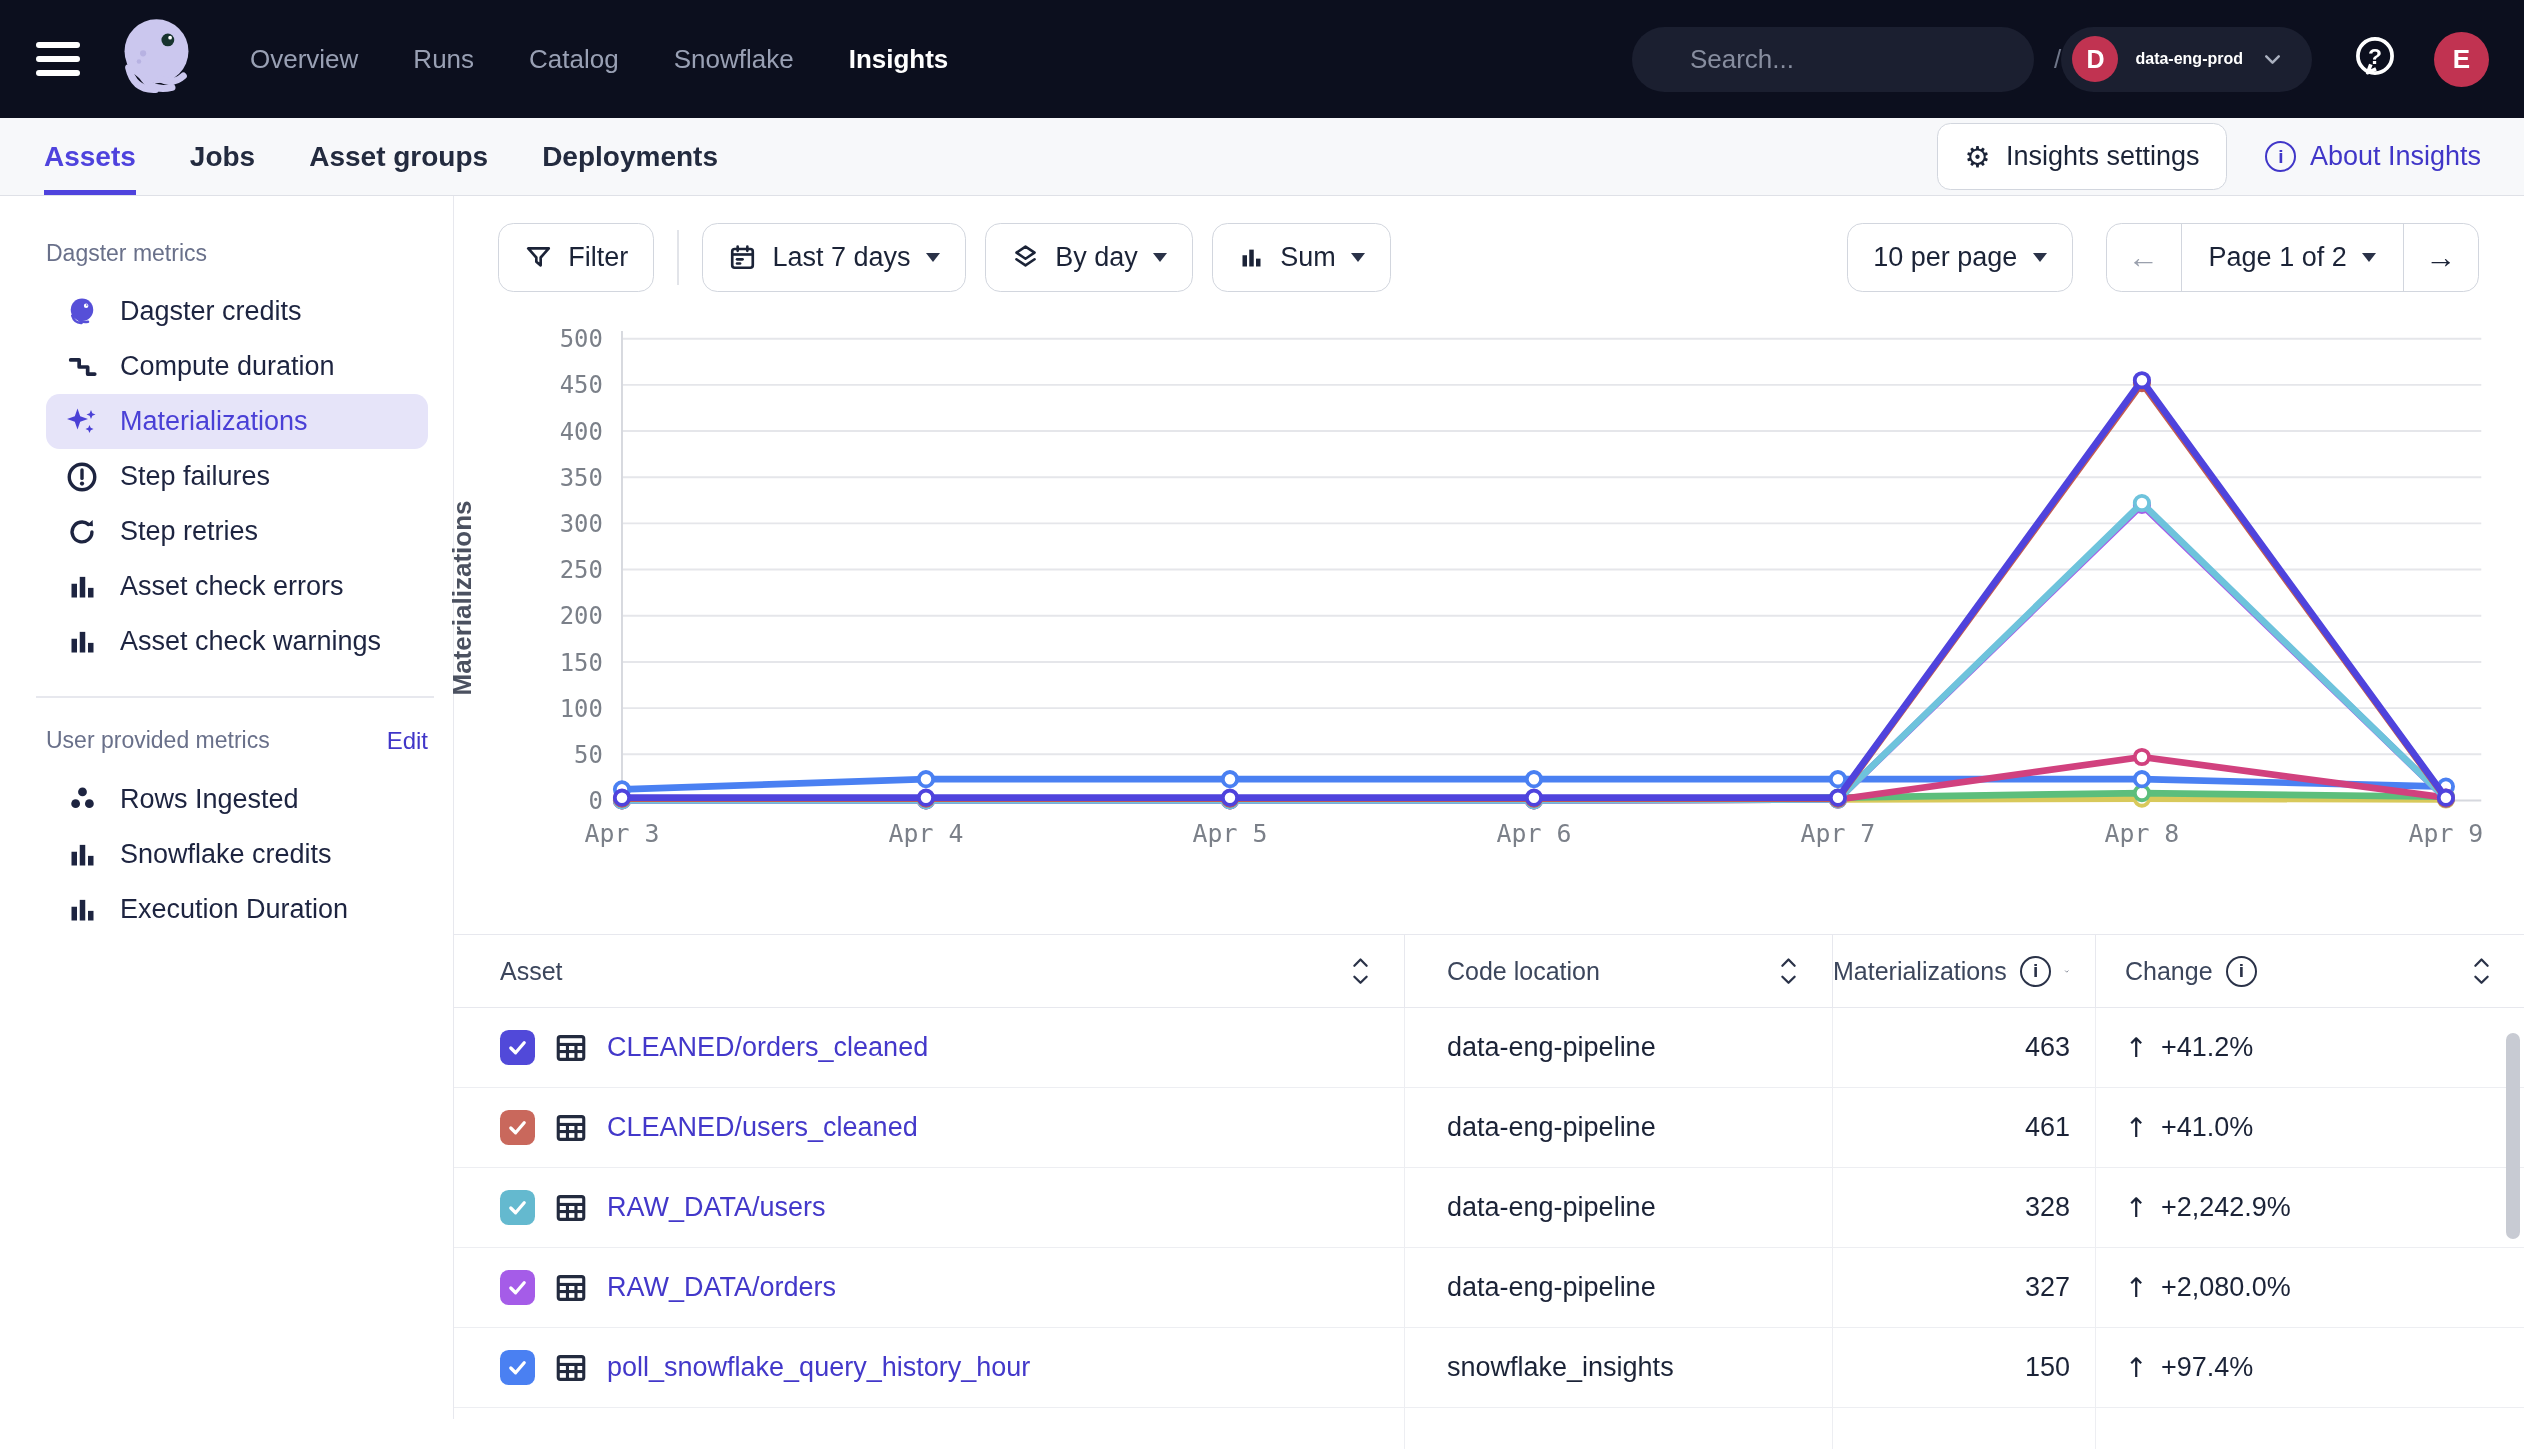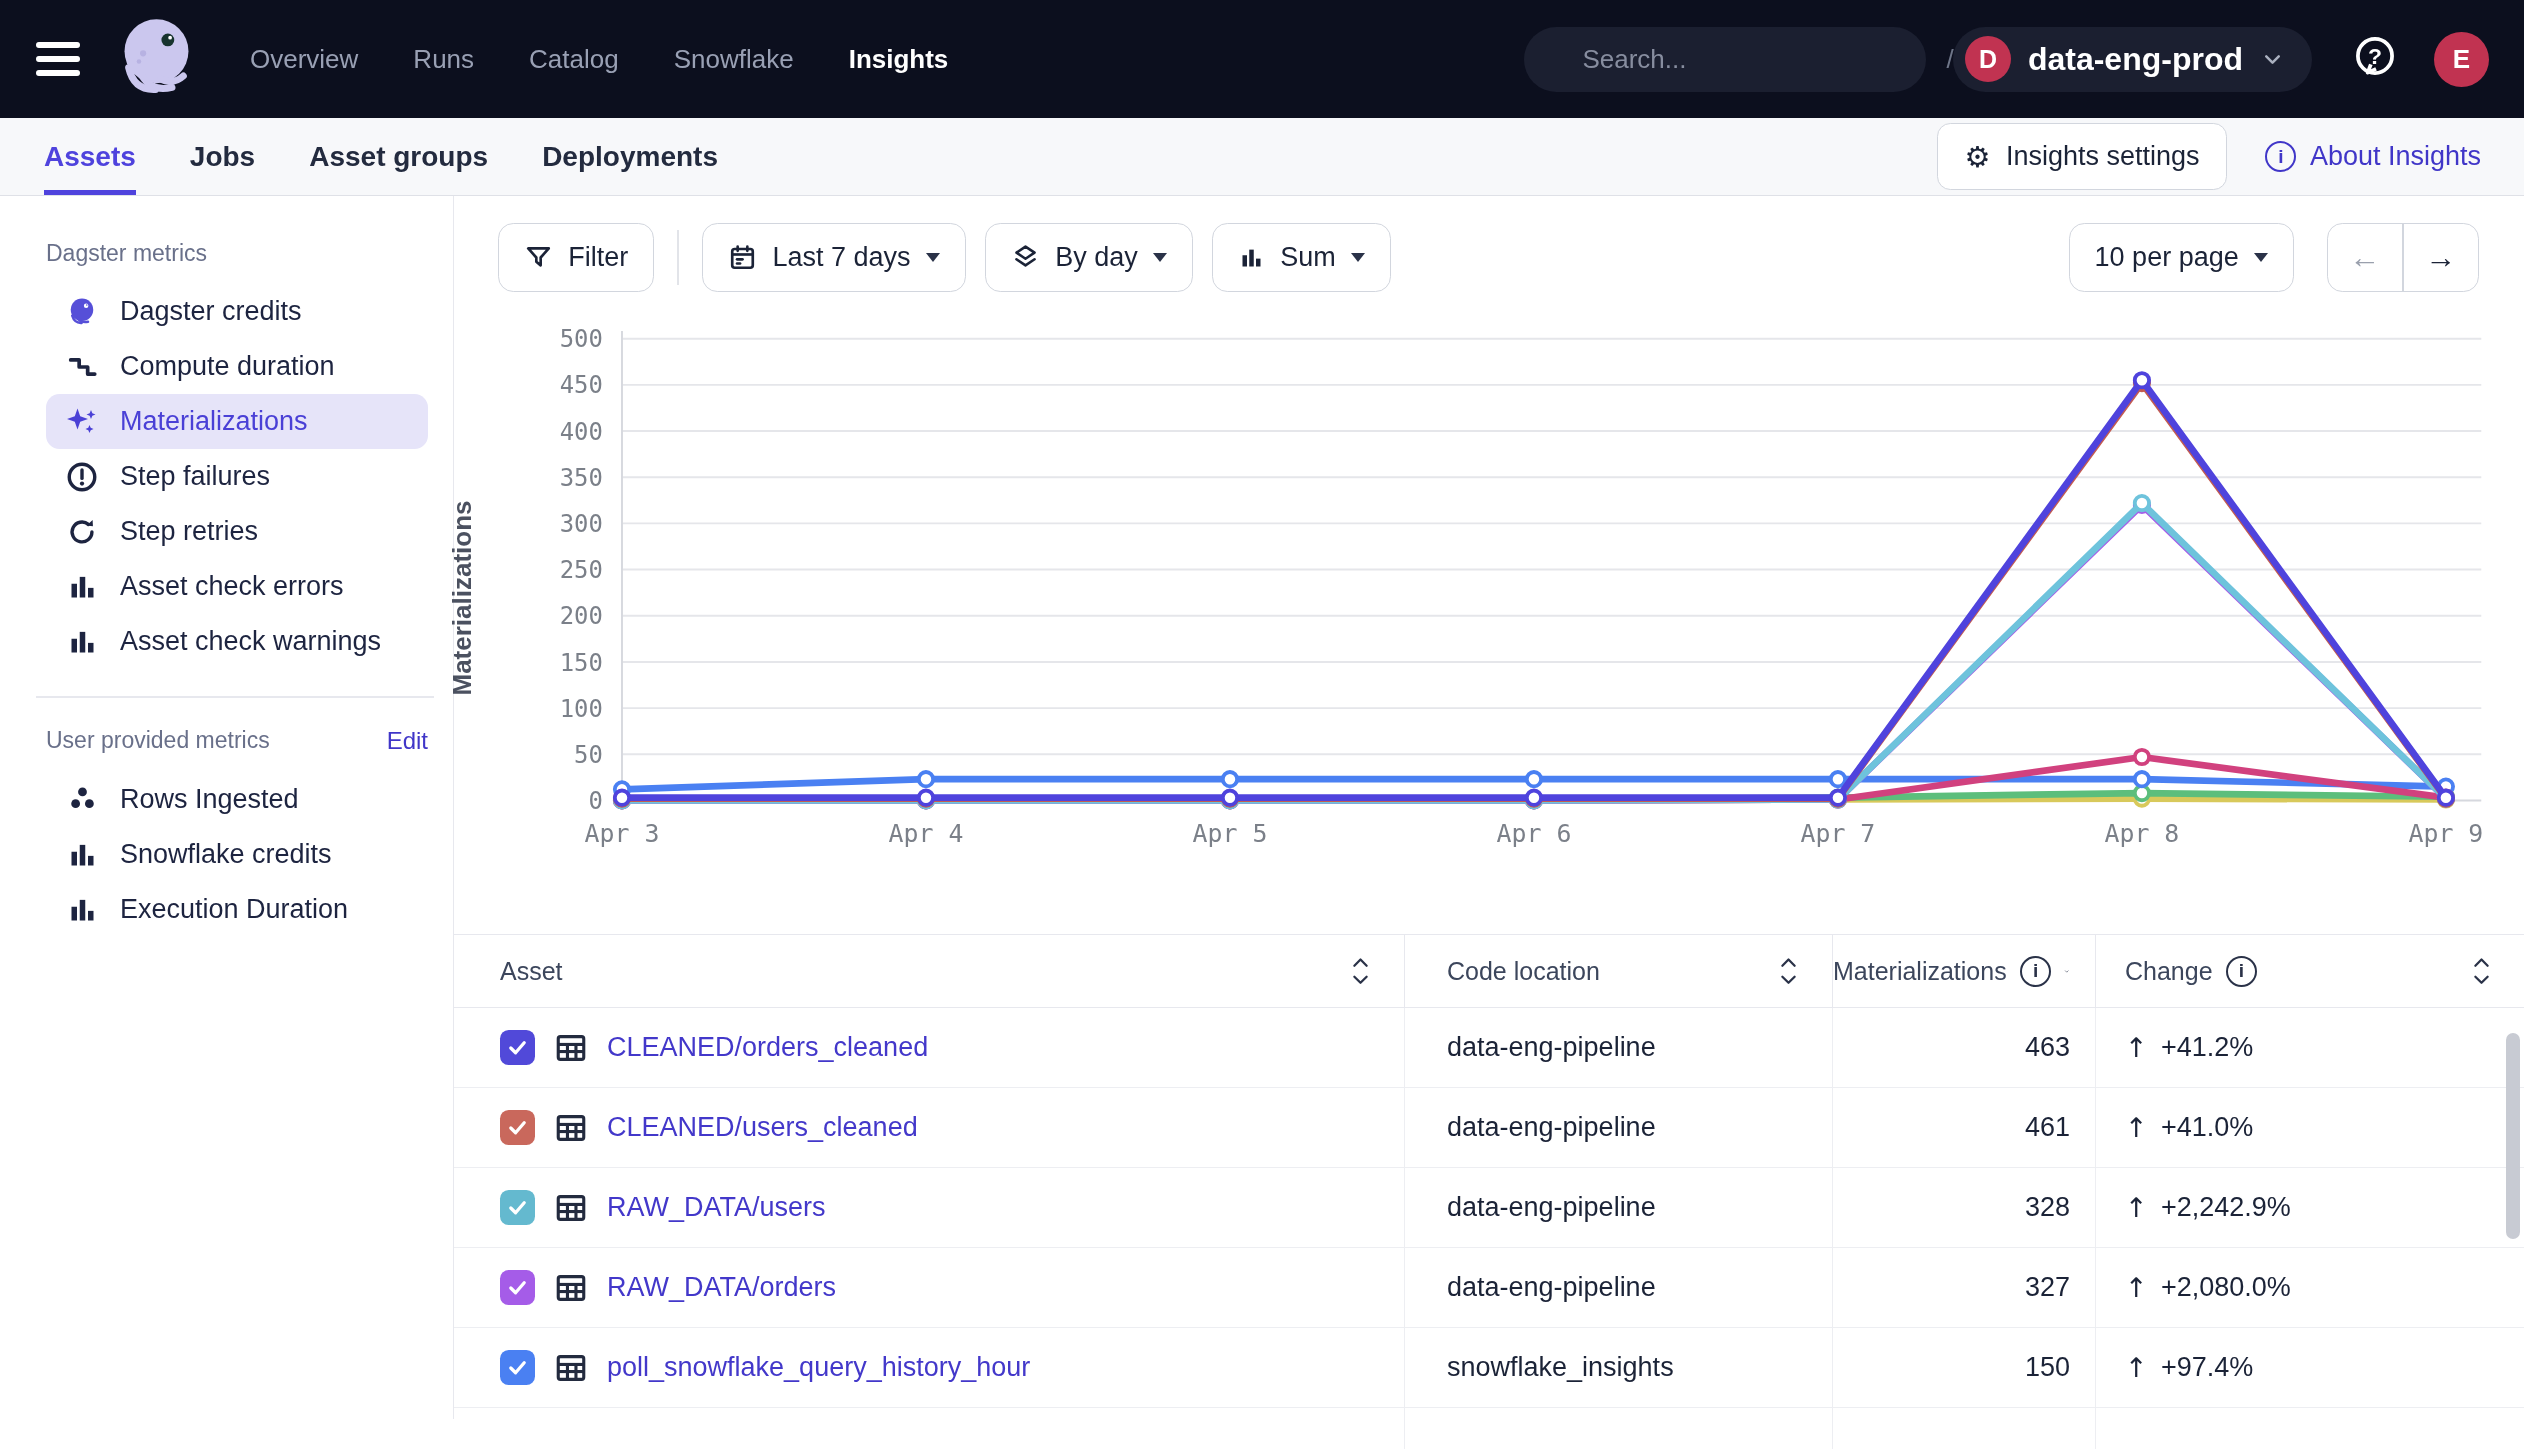--- a/index.html
+++ b/index.html
@@ -15,21 +15,21 @@
   .topnav-links { display:flex; align-items:center; gap:55px; }
   .topnav-link { font-size:26px; color:#99a0b4; cursor:pointer; }
   .topnav-link.active { color:#ffffff; font-weight:700; }
   .topnav-spacer { flex:1; }
   .search-pill { width:402px; height:65px; border-radius:33px; background:#1b1f30; display:flex; align-items:center; padding:0 29px; gap:29px; }
   .search-pill input { flex:1; background:transparent; border:none; outline:none; color:#c7ccd9; font-size:26px; font-family:"Liberation Sans",sans-serif; }
   .search-pill input::placeholder { color:#878d9f; }
   .search-slash { color:#6f7689; font-size:26px; }
   .deploy-pill { height:65px; border-radius:33px; background:#1b1f30; display:flex; align-items:center; padding:0 27px 0 11.5px; gap:17px; margin-left:27px; cursor:pointer; }
   .deploy-initial { width:46px; height:46px; border-radius:50%; background:#c13351; color:#fff; font-size:25px; font-weight:700; display:flex; align-items:center; justify-content:center; }
-  .deploy-name { color:#fff; font-size:32px; font-weight:600; }
+  .deploy-name { color:#fff; font-size:16px; font-weight:600; }
   .help-btn { margin-left:38px; cursor:pointer; }
   .avatar { width:55px; height:55px; border-radius:50%; background:#c13351; color:#fff; font-size:26px; font-weight:700; display:flex; align-items:center; justify-content:center; margin-left:34px; cursor:pointer; }
 
   
   .subnav { height:78px; background:#f7f8fa; border-bottom:1.9px solid #dfe1e7; display:flex; align-items:stretch; padding:0 44px; }
   .subnav-tabs { display:flex; gap:54px; }
   .subnav-tab { display:flex; align-items:center; font-size:28px; font-weight:600; color:#232b3f; cursor:pointer; border-bottom:5.7px solid transparent; padding-top:5.7px; }
   .subnav-tab.active { color:#4f43dd; border-bottom-color:#4f43dd; }
   .subnav-right { margin-left:auto; display:flex; align-items:center; gap:38px; }
   .settings-btn { height:67px; background:#fff; border:1.9px solid #d2d6de; border-radius:13.4px; display:flex; align-items:center; gap:15.3px; padding:0 27px; font-size:27px; color:#1b2337; cursor:pointer; }
@@ -324,20 +324,24 @@
         </div>
         <div class="toolbar-right">
           <button class="tb-btn">
             <span>10 per page</span>
             <span class="caret"></span>
           </button>
           <div class="pager">
             <div class="pager-btn pager-prev">
                 <span>←</span>
               </div>
+            <div class="pager-mid">
+              <span>Page 1 of 2</span>
+              <span class="caret"></span>
+            </div>
             <div class="pager-btn pager-next">
                 <span>→</span>
               </div>
           </div>
         </div>
       </div>
 
       <div class="chart-wrap">
         <div class="ylabel">Materializations</div>
         <svg id="chart-svg" width="2071" height="564" viewBox="0 0 2165 590">

